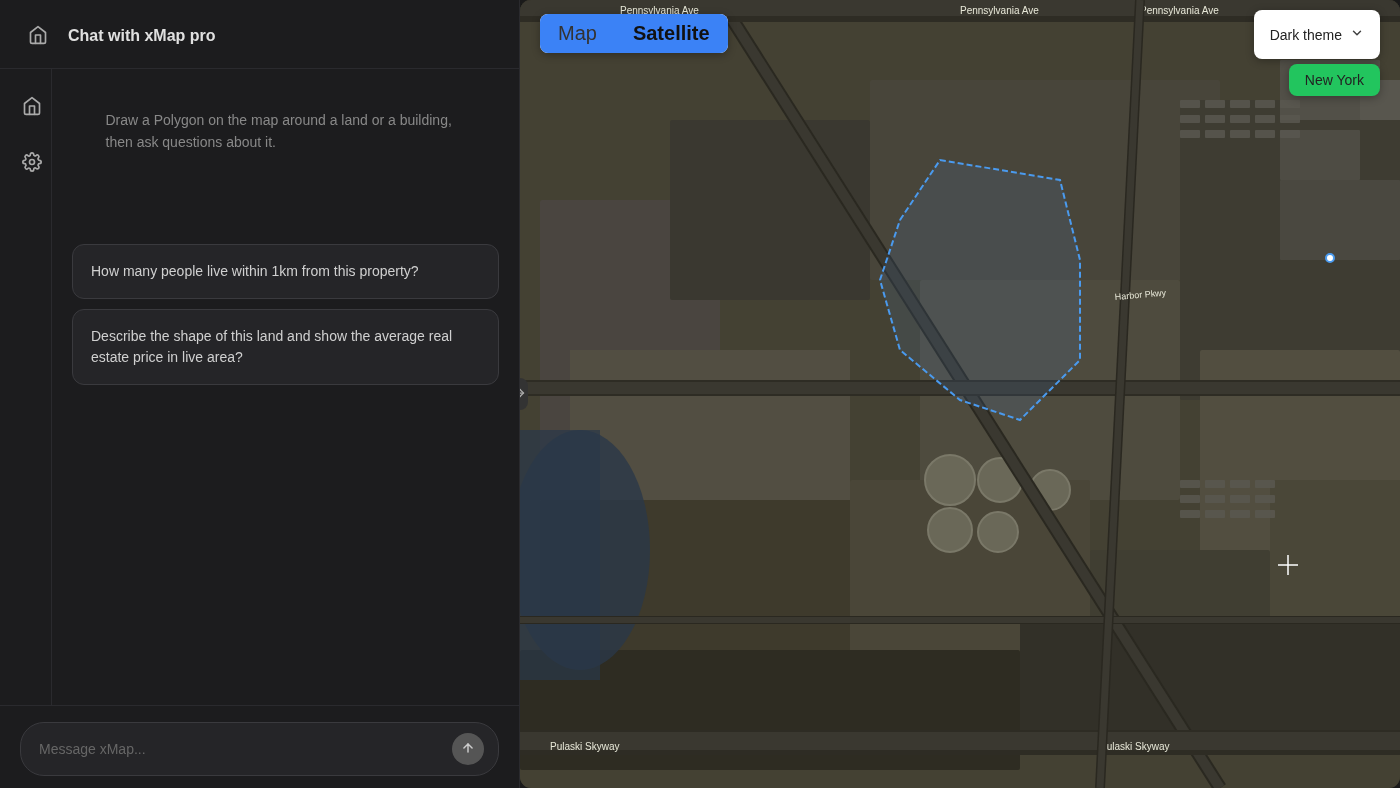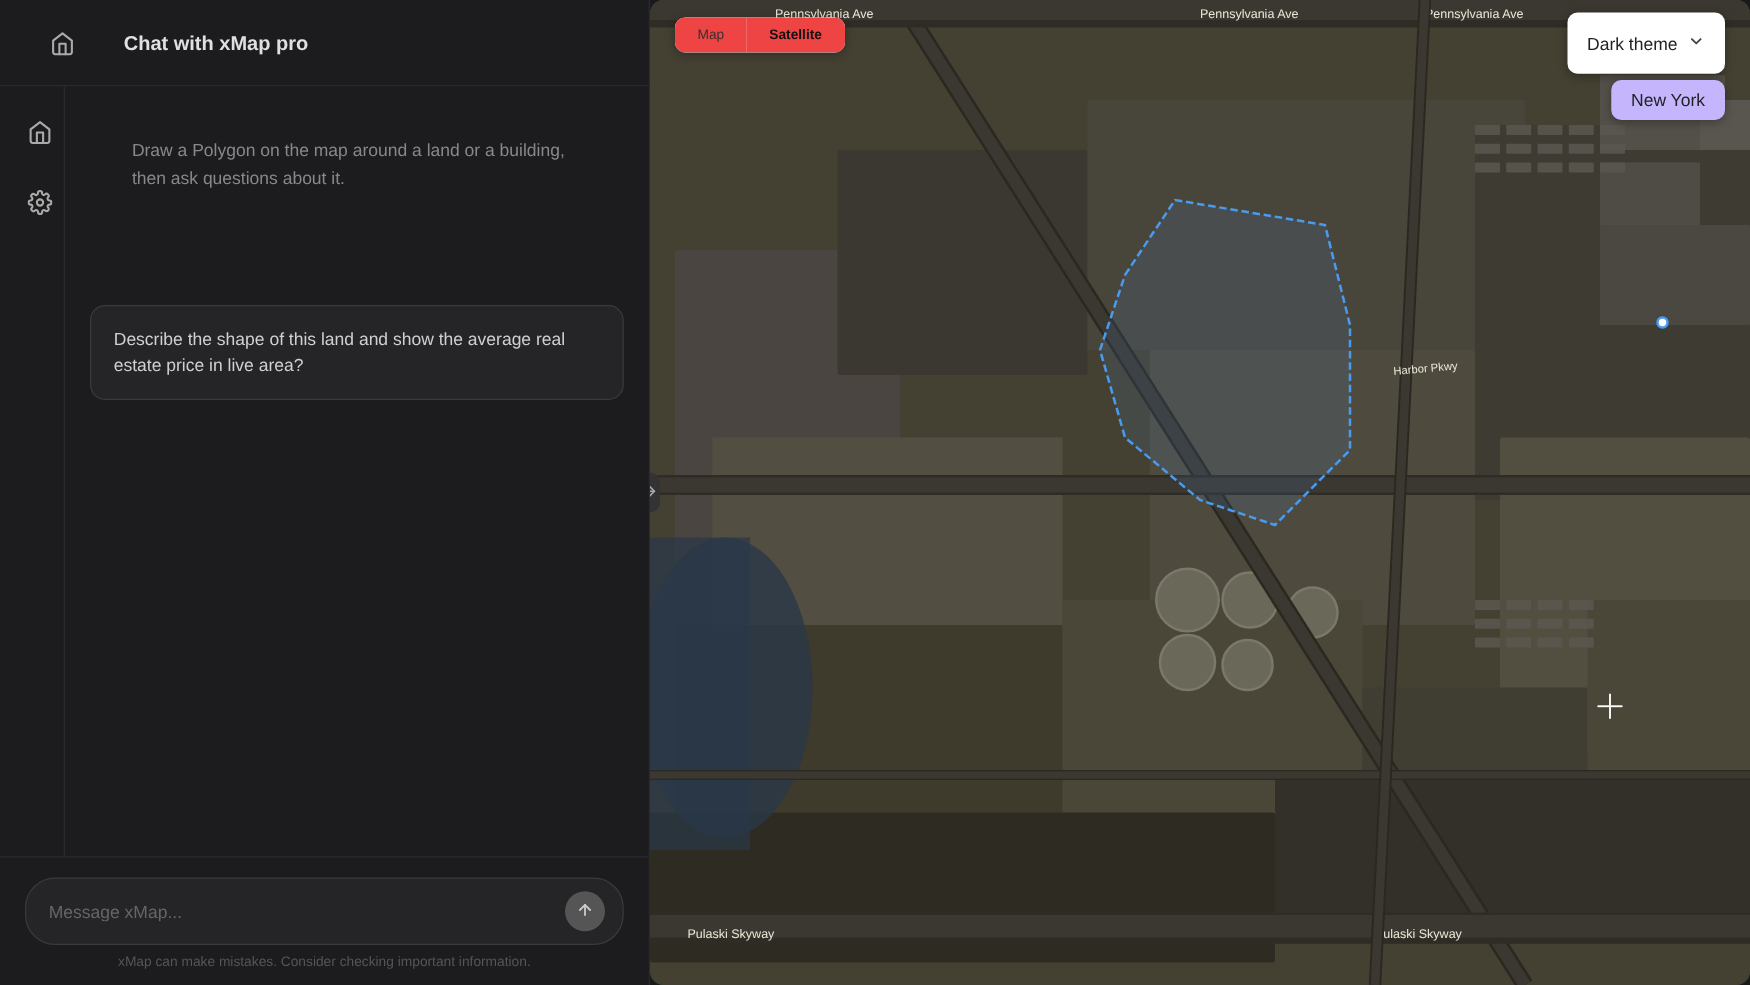--- a/index.html
+++ b/index.html
@@ -18,24 +18,24 @@
       min-width: 520px;
       height: 788px;
       background: #1c1c1e;
       display: flex;
       flex-direction: column;
       position: relative;
       border-right: 1px solid #2a2a2e;
     }
 
     .sidebar-header {
-      padding: 18px 20px 14px 32px;
-      display: flex;
-      align-items: center;
-      gap: 31px;
+      padding: 18px 20px 14px 20px;
+      display: flex;
+      align-items: center;
+      gap: 12px;
       border-bottom: 1px solid #2a2a2e;
     }
 
     .nav-icons {
       display: flex;
       flex-direction: column;
       gap: 20px;
       padding: 20px 20px;
     }
 
@@ -150,24 +150,24 @@
       left: 20px;
       display: flex;
       background: #fff;
       border-radius: 8px;
       overflow: hidden;
       box-shadow: 0 2px 8px rgba(0,0,0,0.3);
     }
 
     .map-tab {
       padding: 8px 18px;
-      font-size: 11px;
+      font-size: 20px;
       cursor: pointer;
       color: #333;
-      background: #ef4444;
+      background: #3b82f6;
       border: none;
       font-weight: 400;
     }
 
     .map-tab.active {
       font-weight: 600;
       color: #111;
       text-align: right;
     }
 
@@ -185,21 +185,21 @@
       cursor: pointer;
       box-shadow: 0 2px 8px rgba(0,0,0,0.3);
       color: #222;
       font-weight: 500;
     }
 
     .location-badge {
       position: absolute;
       top: 64px;
       right: 20px;
-      background: #c4b5fd;
+      background: #22c55e;
       border-radius: 8px;
       padding: 8px 16px;
       font-size: 14px;
       font-weight: 500;
       color: #222;
       box-shadow: 0 2px 8px rgba(0,0,0,0.3);
     }
 
     
     .resize-handle {
@@ -263,38 +263,38 @@
             <path d="M19.4 15a1.65 1.65 0 00.33 1.82l.06.06a2 2 0 010 2.83 2 2 0 01-2.83 0l-.06-.06a1.65 1.65 0 00-1.82-.33 1.65 1.65 0 00-1 1.51V21a2 2 0 01-4 0v-.09A1.65 1.65 0 009 19.4a1.65 1.65 0 00-1.82.33l-.06.06a2 2 0 01-2.83-2.83l.06-.06A1.65 1.65 0 004.68 15a1.65 1.65 0 00-1.51-1H3a2 2 0 010-4h.09A1.65 1.65 0 004.6 9a1.65 1.65 0 00-.33-1.82l-.06-.06a2 2 0 012.83-2.83l.06.06A1.65 1.65 0 009 4.68a1.65 1.65 0 001-1.51V3a2 2 0 014 0v.09a1.65 1.65 0 001 1.51 1.65 1.65 0 001.82-.33l.06-.06a2 2 0 012.83 2.83l-.06.06A1.65 1.65 0 0019.4 9a1.65 1.65 0 001.51 1H21a2 2 0 010 4h-.09a1.65 1.65 0 00-1.51 1z"></path>
           </svg>
         </span>
       </button>
     </div>
 
     <div class="sidebar-content">
       <p class="intro-text">Draw a Polygon on the map around a land or a building, then ask questions about it.</p>
 
       <div class="suggestion-cards">
+        <div class="suggestion-card">How many people live within 1km from this property?</div>
         <div class="suggestion-card">Describe the shape of this land and show the average real estate price in live area?</div>
       </div>
     </div>
   </div>
 
   <div class="chat-input-area">
     <div class="chat-input-wrapper">
       <input class="chat-input" type="text" placeholder="Message xMap..." style="">
       <button class="send-btn">
         <span>
           <svg width="14" height="14" viewBox="0 0 24 24" fill="none" stroke="#ccc" stroke-width="2.5" stroke-linecap="round" stroke-linejoin="round">
             <line x1="12" y1="19" x2="12" y2="5"></line>
             <polyline points="5 12 12 5 19 12"></polyline>
           </svg>
         </span>
       </button>
     </div>
-    <p class="disclaimer">xMap can make mistakes. Consider checking important information.</p>
   </div>
 </div>
 
 <div class="map-area">
 
   <div class="resize-handle">
     <span>
       <svg width="12" height="12" viewBox="0 0 24 24" fill="none" stroke="#aaa" stroke-width="2.5" stroke-linecap="round">
         <line x1="5" y1="12" x2="19" y2="12"></line>
         <polyline points="12 5 19 12 12 19"></polyline>

